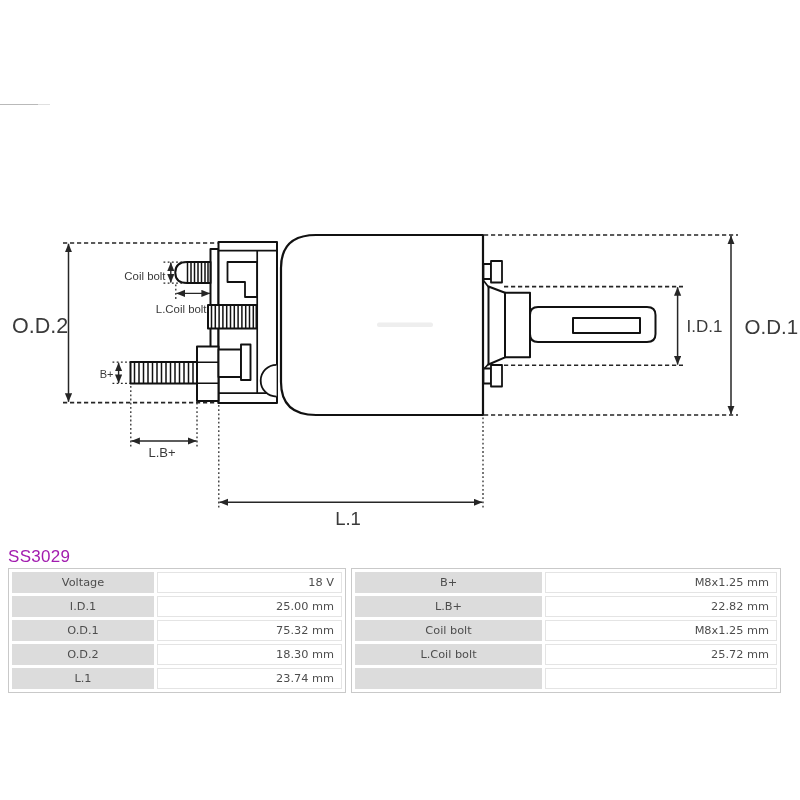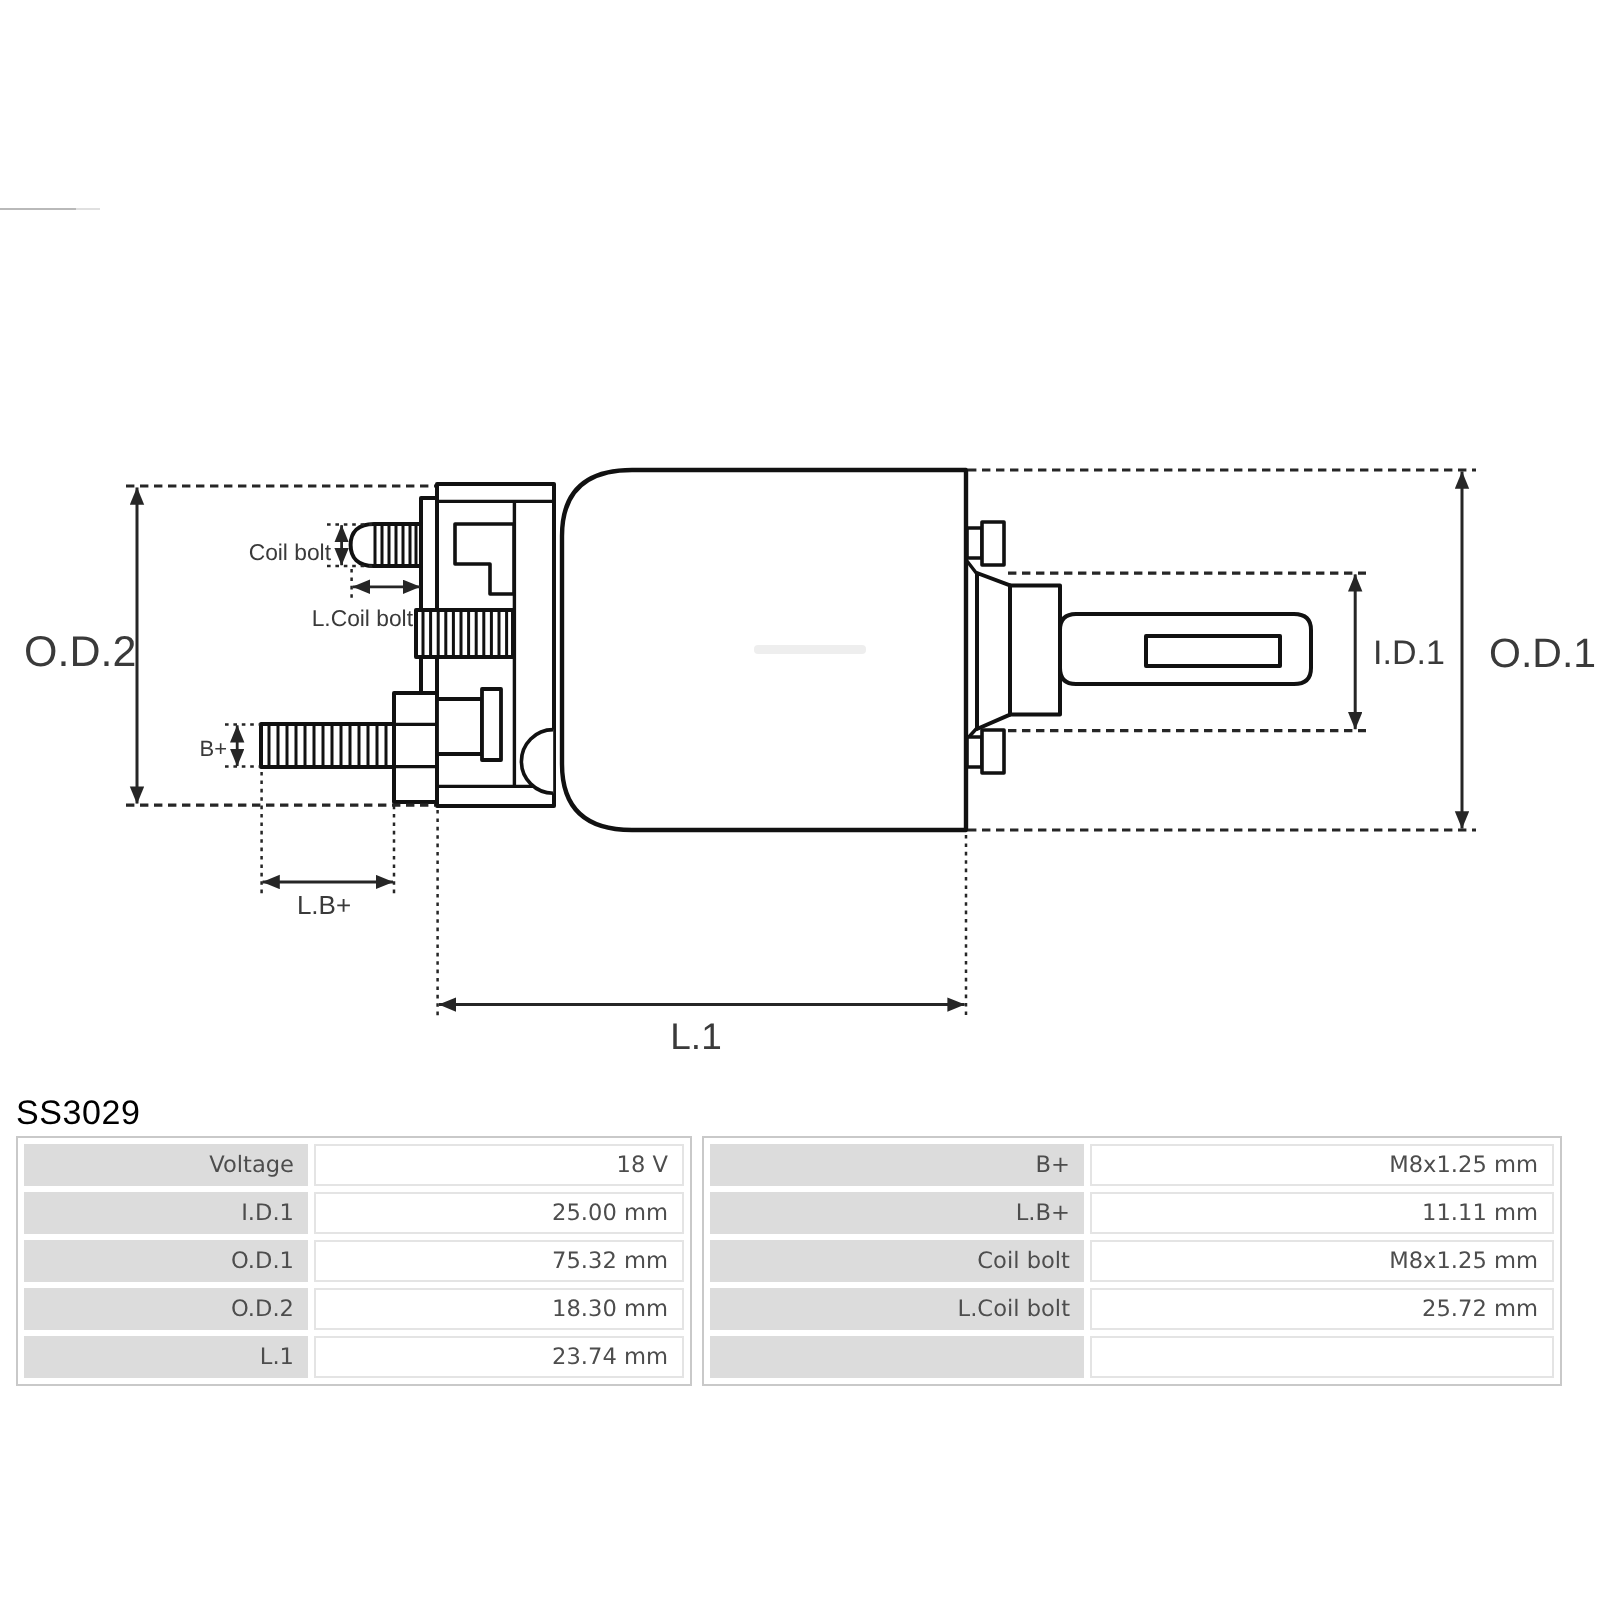--- a/index.html
+++ b/index.html
@@ -51,21 +51,21 @@
   table.spec td {
     height: 21px;
     padding: 0 7px;
     font-family: "DejaVu Sans", "Liberation Sans", sans-serif;
     font-size: 11.3px;
     color: #4d4d4d;
     text-align: right;
     vertical-align: middle;
     white-space: nowrap;
   }
-  table.spec td.label { background: #dcdcdc; }
+  table.spec td.label { background: #dcdcdc; text-align: center; }
   table.spec td.value { background: #ffffff; border: 1px solid #e4e4e4; height: 19px; }
   table.left  td.label { width: 128px; }
   table.left  td.value { width: 169px; }
   table.right td.label { width: 173px; }
   table.right td.value { width: 216px; }
 </style>
 </head>
 <body>
 
 <div class="page">
@@ -169,21 +169,21 @@
       <text x="686.5" y="332" font-size="17" stroke="none" fill="#3a3a3a">I.D.1</text>
     </g>
 
     <g stroke="#262626" fill="none">
       <path stroke-width="1.6" stroke-dasharray="4.2 2.8" d="M484 235 H738 M484 415 H738"></path>
       <line x1="731" y1="235.8" x2="731" y2="414.2" stroke-width="1.5" marker-start="url(#arw)" marker-end="url(#arw)"></line>
       <text x="744.5" y="333.5" font-size="20.5" stroke="none" fill="#3a3a3a">O.D.1</text>
     </g>
   </svg>
 
-  <div class="part-number" style="color: #000000;">SS3029</div>
+  <div class="part-number" style="color: #a21caf;">SS3029</div>
 
   <div class="tables">
     <table class="spec left">
       <tbody id="tbl-left">
           <tr>
             <td class="label">Voltage</td>
             <td class="value">18 V</td>
           </tr>
           <tr>
             <td class="label">I.D.1</td>
@@ -204,21 +204,21 @@
         </tbody>
     </table>
     <table class="spec right">
       <tbody id="tbl-right">
           <tr>
             <td class="label">B+</td>
             <td class="value">M8x1.25 mm</td>
           </tr>
           <tr>
             <td class="label">L.B+</td>
-            <td class="value">11.11 mm</td>
+            <td class="value">22.82 mm</td>
           </tr>
           <tr>
             <td class="label">Coil bolt</td>
             <td class="value">M8x1.25 mm</td>
           </tr>
           <tr>
             <td class="label">L.Coil bolt</td>
             <td class="value">25.72 mm</td>
           </tr>
           <tr>

